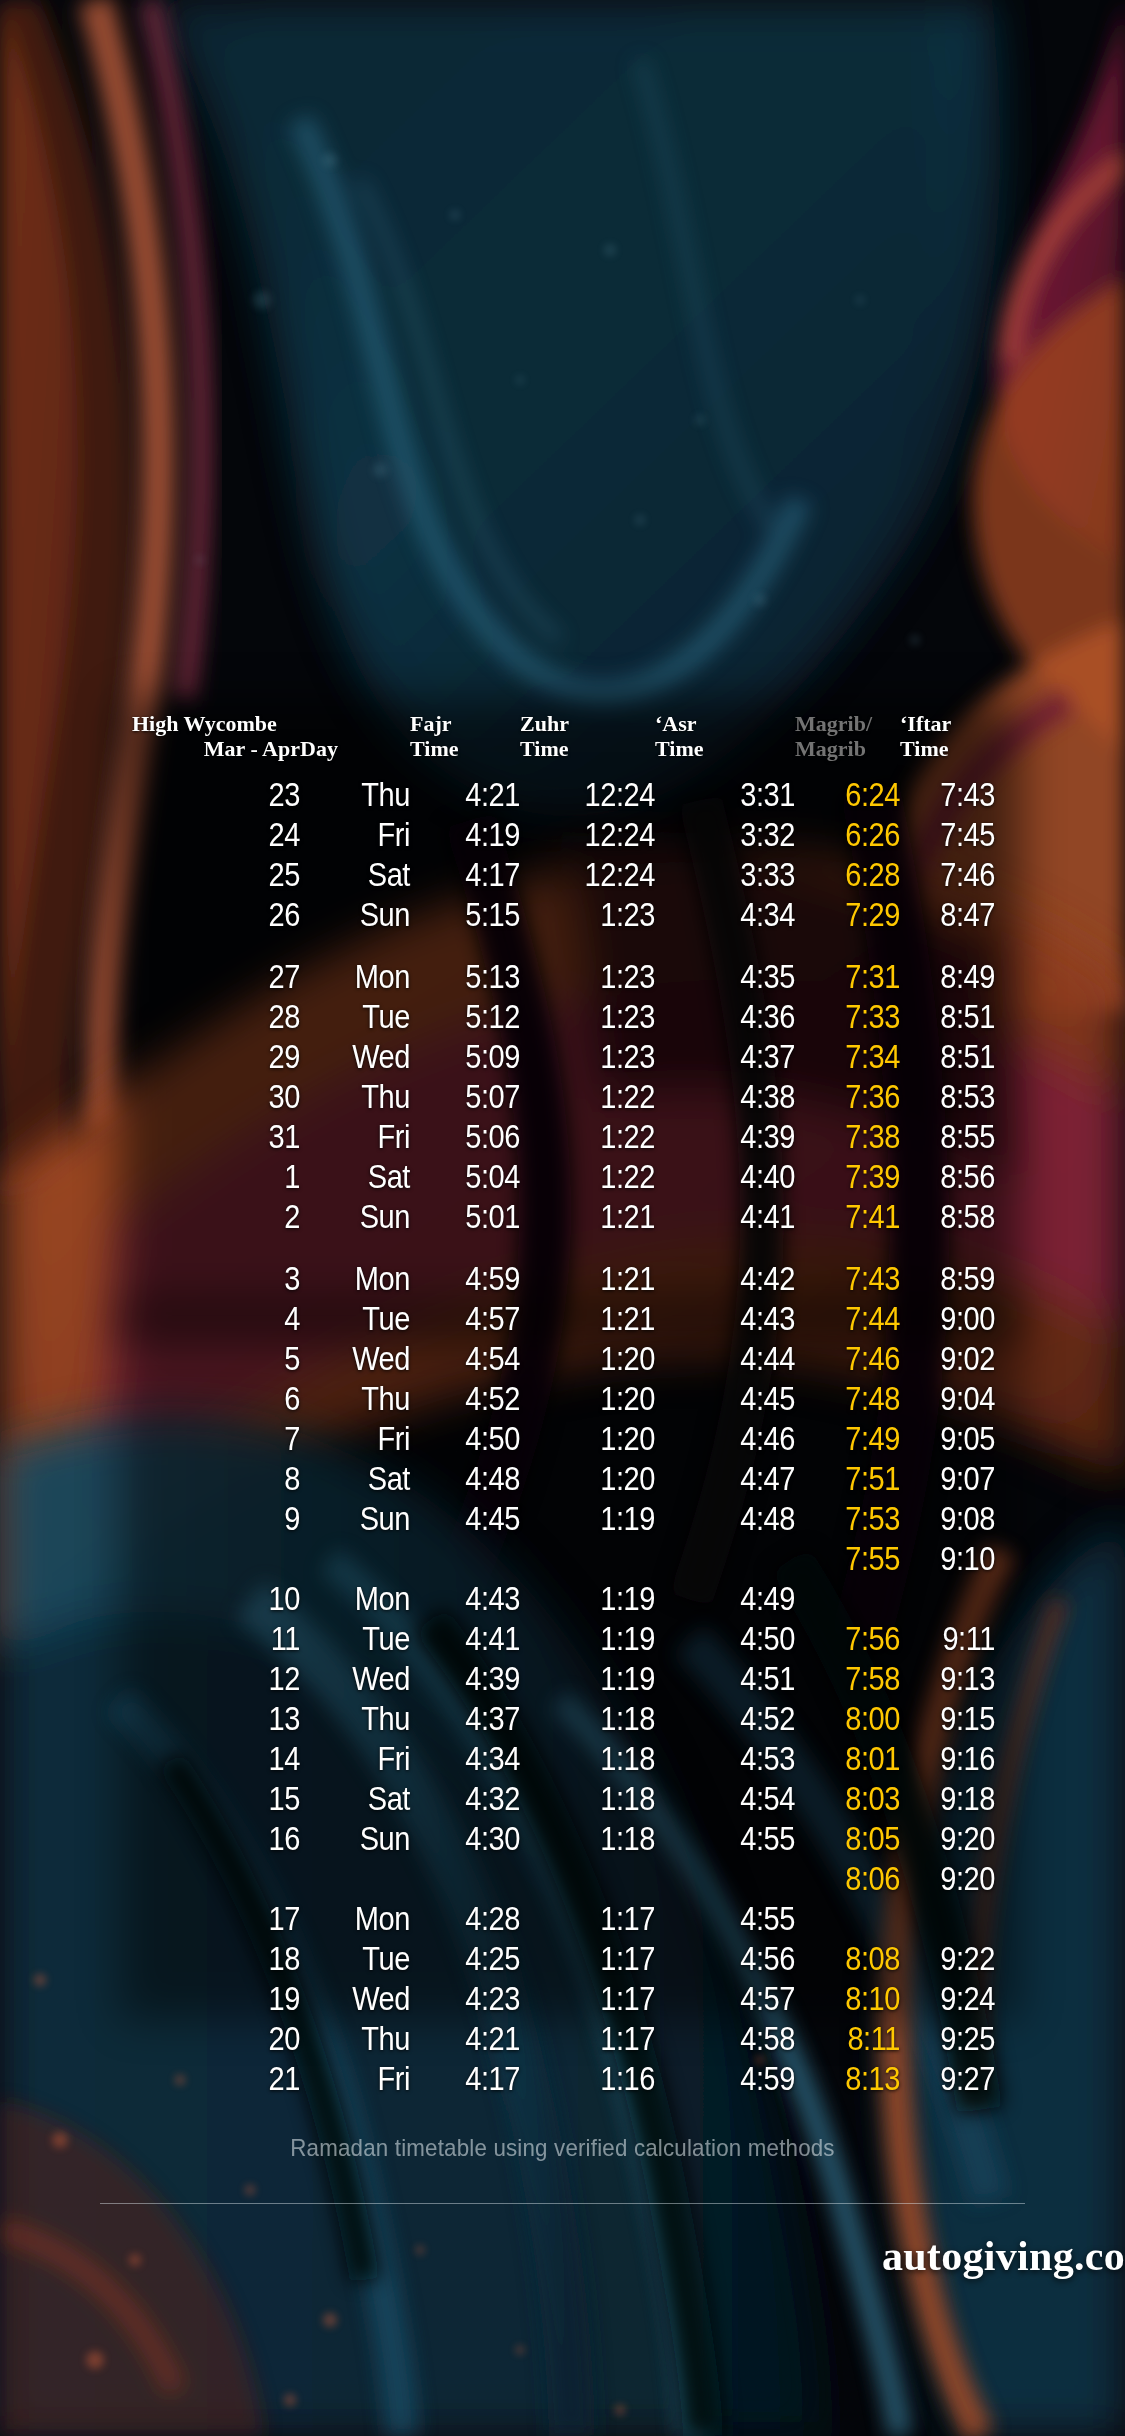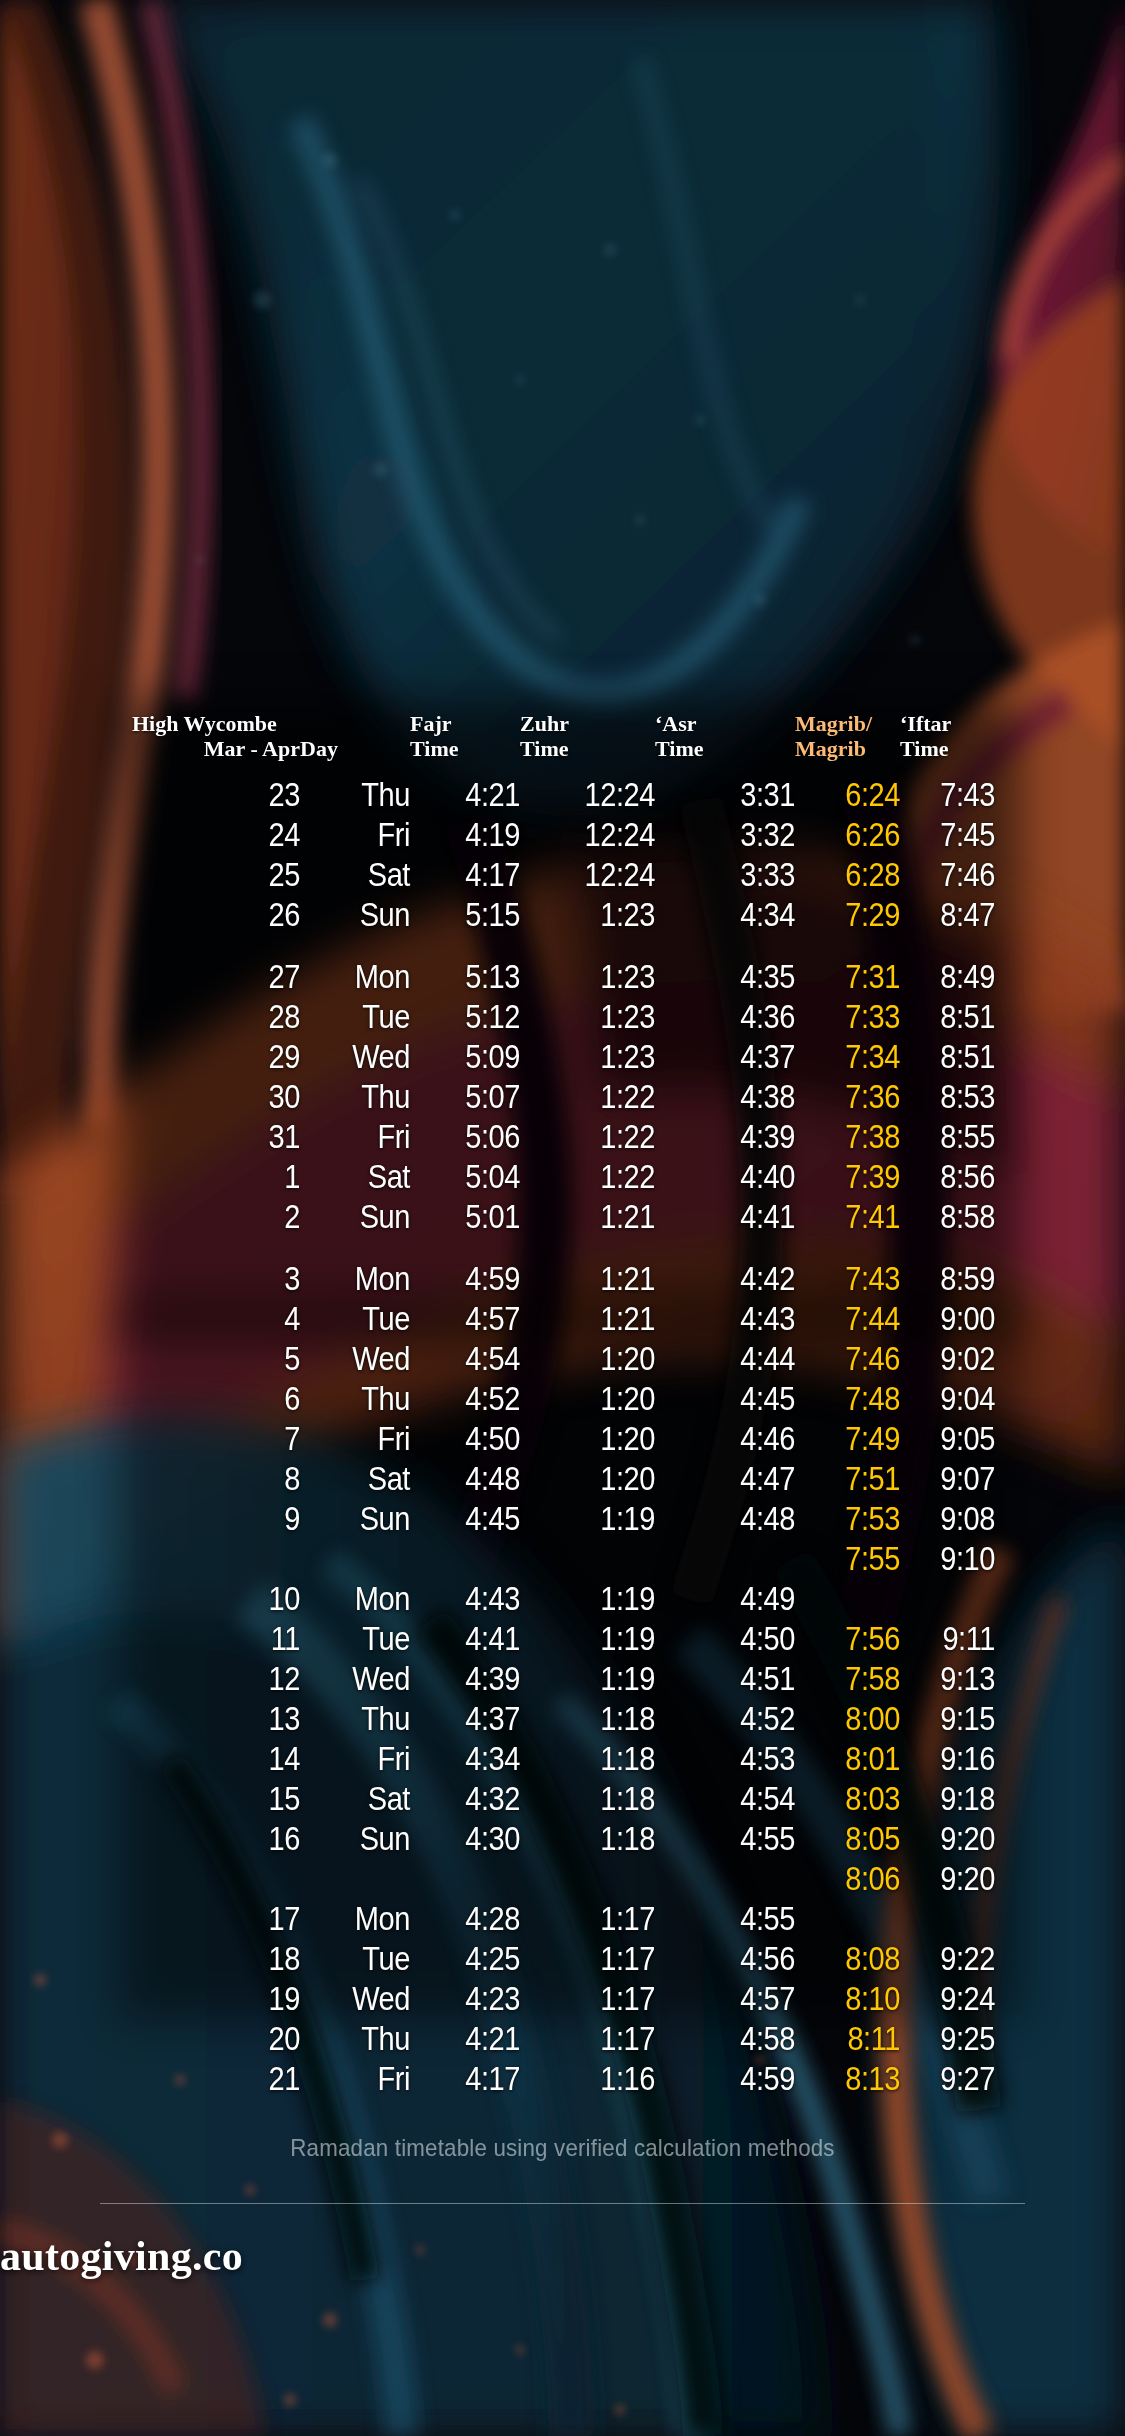--- a/index.html
+++ b/index.html
@@ -49,21 +49,21 @@
     line-height:1.12;
     color:#ffffff;
     text-align:left;
     vertical-align:bottom;
     padding:0 0 14px 0;
     white-space:nowrap;
     text-shadow:0 1px 3px rgba(0,0,0,.85);
   }
   thead th.loc{ text-align:left; padding-left:2px; }
   thead th.loc .l2{ display:block; text-align:right; }
-  thead th.mag{ color:#fdba74; }
+  thead th.mag{ color:#737373; }
   thead th .l1, thead th .l2{ display:block; }
 
   tbody td{
     font-family:"Liberation Sans", sans-serif;
     font-size:33px;
     font-weight:400;
     letter-spacing:-0.5px;
     color:#ffffff;
     text-align:right;
     padding:0;
@@ -90,21 +90,21 @@
   }
   .divider{
     position:absolute;
     left:100px; top:2203px;
     width:925px; height:1px;
     background:rgba(225,235,240,.45);
   }
   .brand{
     position:absolute;
     left:0; right:0; top:2232px;
-    text-align:left;
+    text-align:right;
     font-family:"Liberation Serif", serif;
     font-weight:700;
     font-size:42px;
     letter-spacing:.3px;
     color:#ffffff;
     text-shadow:0 2px 6px rgba(0,0,0,.8);
   }
 </style>
 </head>
 <body>

